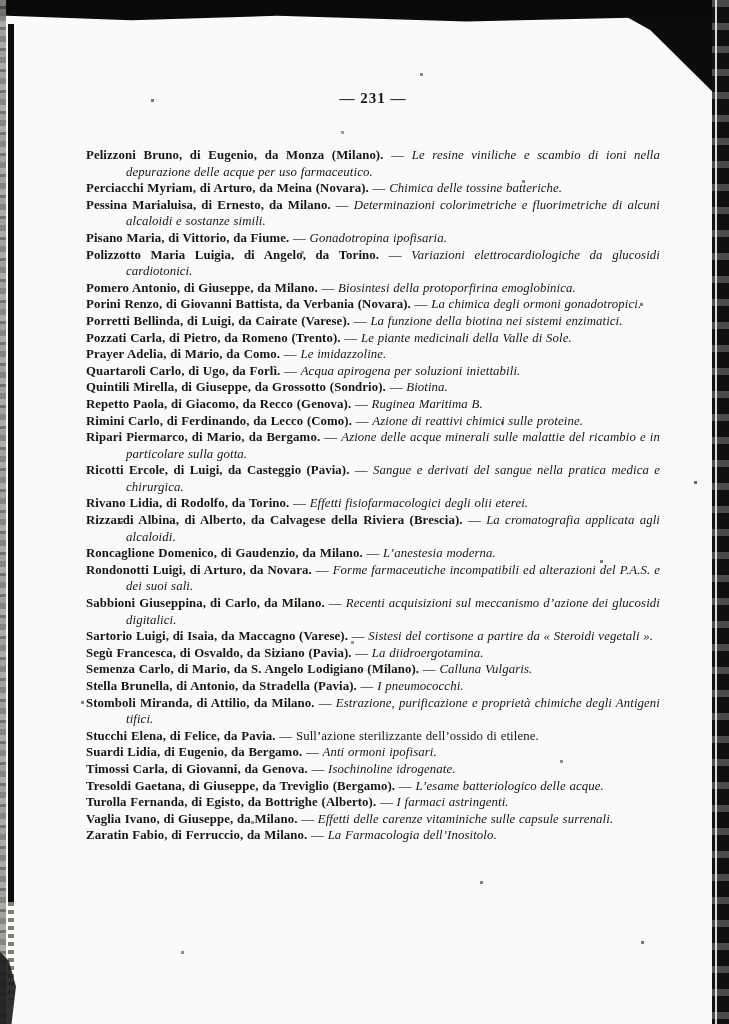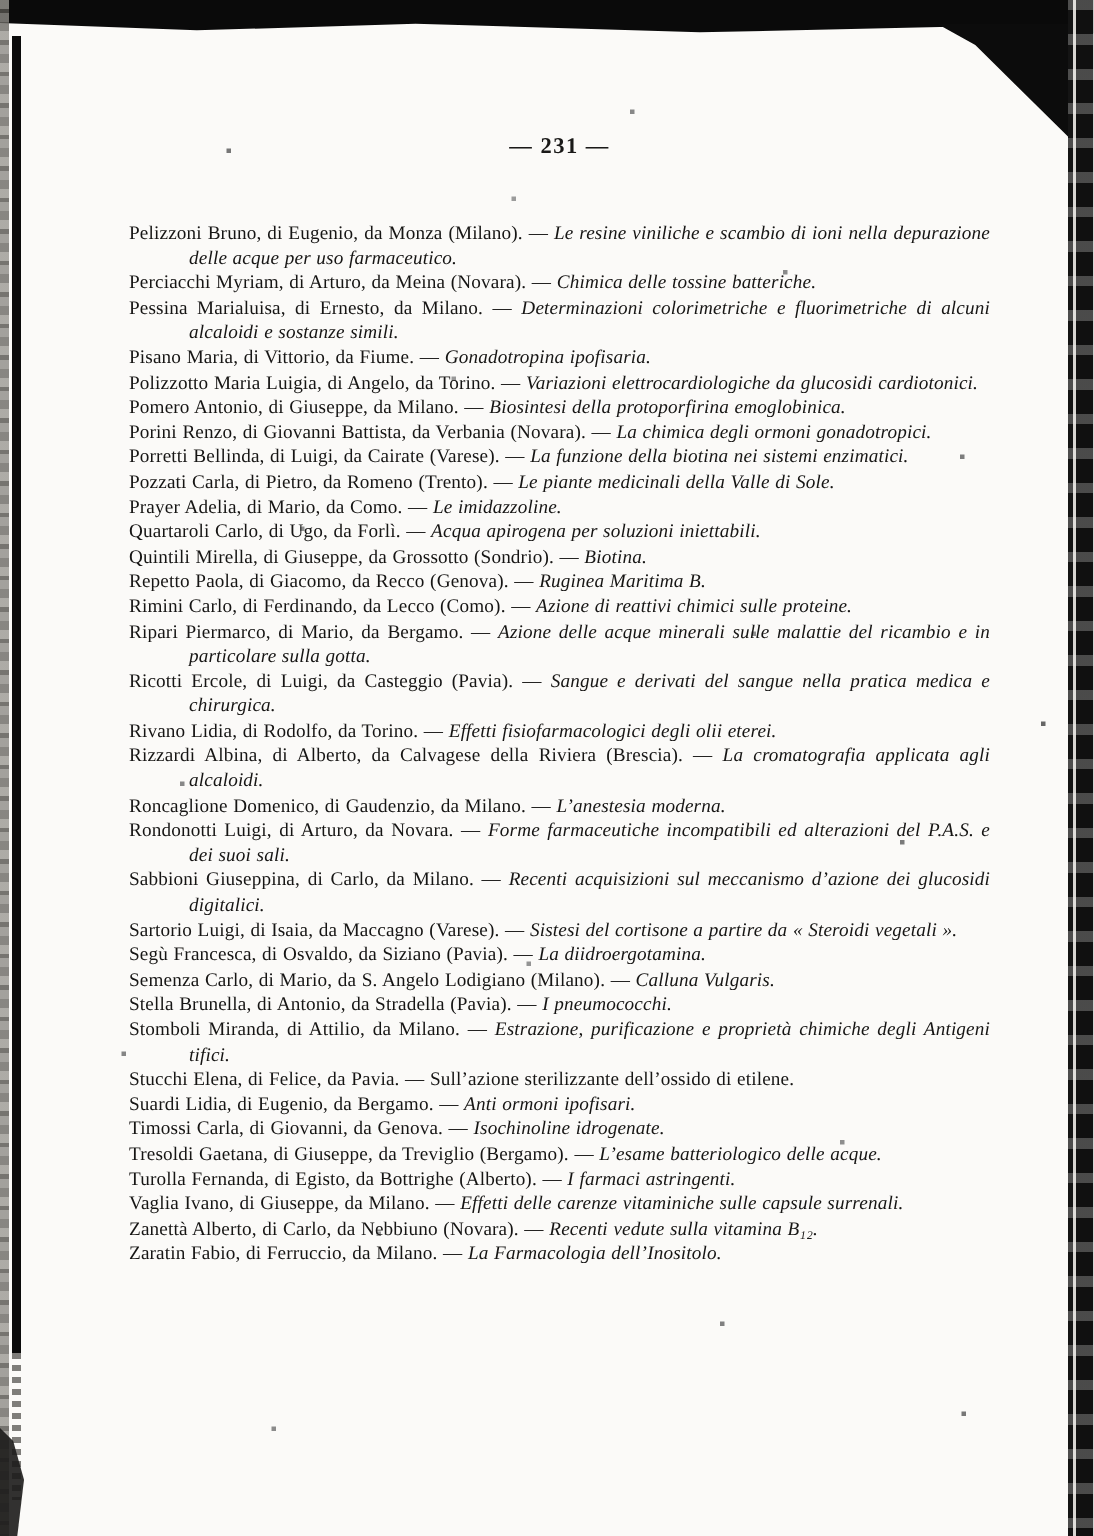--- a/index.html
+++ b/index.html
@@ -81,21 +81,21 @@
   .entry {
     margin: 0;
     padding-left: 40px;
     text-indent: -40px;
     text-align: justify;
     font-size: 12.8px;
     line-height: 16.6px;
     letter-spacing: .1px;
     word-spacing: .4px;
   }
-  .entry .name { font-weight: 400; }
+  .entry .name { font-weight: 700; }
   .entry .title { font-style: italic; }
   .entry .title.roman { font-style: normal; }
   .entry .sep { font-style: normal; }
 </style>
 </head>
 <body>
 
 <div class="scan">
 
   <div class="band-top"></div>
@@ -169,20 +169,19 @@
   <p class="entry"><span class="name">Suardi Lidia, di Eugenio, da Bergamo.</span> <span class="sep">—</span> <span class="title">Anti ormoni ipofisari.</span></p>
 
   <p class="entry"><span class="name">Timossi Carla, di Giovanni, da Genova.</span> <span class="sep">—</span> <span class="title">Isochinoline idrogenate.</span></p>
 
   <p class="entry"><span class="name">Tresoldi Gaetana, di Giuseppe, da Treviglio (Bergamo).</span> <span class="sep">—</span> <span class="title">L’esame batteriologico delle acque.</span></p>
 
   <p class="entry"><span class="name">Turolla Fernanda, di Egisto, da Bottrighe (Alberto).</span> <span class="sep">—</span> <span class="title">I farmaci astringenti.</span></p>
 
   <p class="entry"><span class="name">Vaglia Ivano, di Giuseppe, da Milano.</span> <span class="sep">—</span> <span class="title">Effetti delle carenze vitaminiche sulle capsule surrenali.</span></p>
 
-  <p class="entry"><span class="name">Zanettà Alberto, di Carlo, da Nebbiuno (Novara).</span> <span class="sep">—</span> <span class="title">Recenti vedute sulla vitamina B₁₂.</span></p>
 
 
   <p class="entry"><span class="name">Zaratin Fabio, di Ferruccio, da Milano.</span> <span class="sep">—</span> <span class="title">La Farmacologia dell’Inositolo.</span></p>
 </div>
   </div>
 
 </div>
 
 </body></html>

